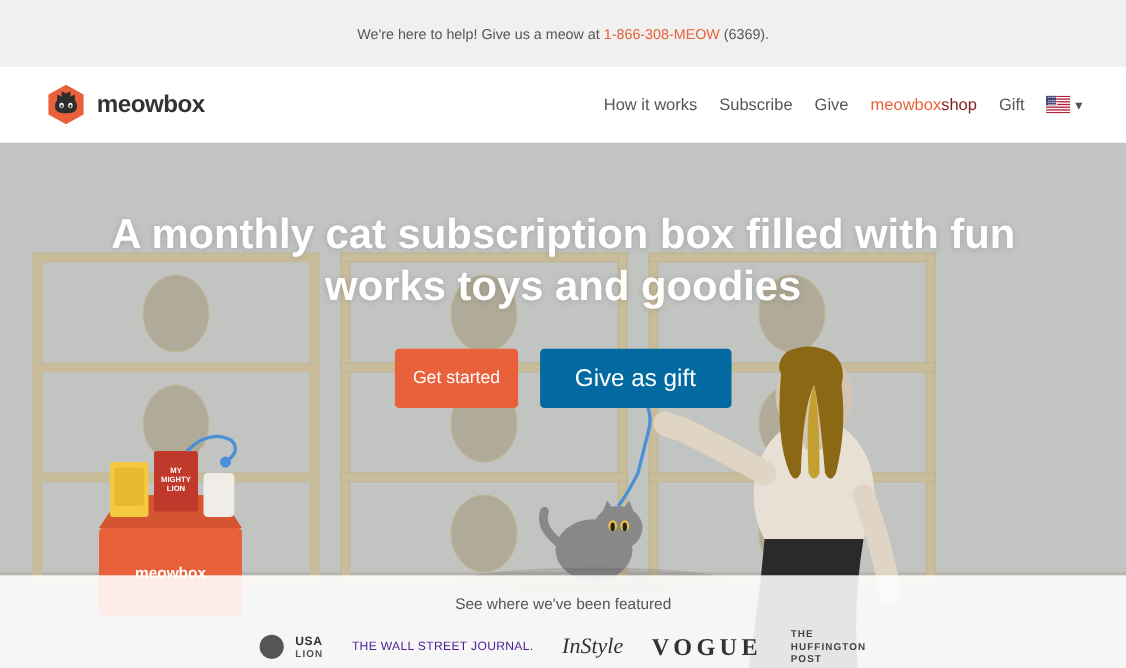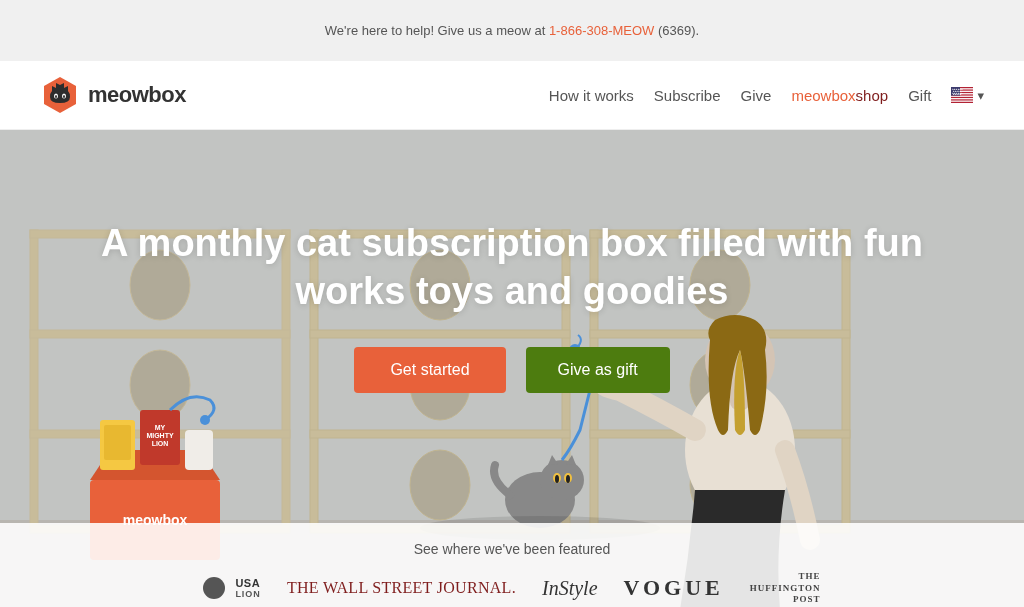--- a/index.html
+++ b/index.html
@@ -106,34 +106,34 @@
     .hero-buttons {
       display: flex;
       gap: 20px;
       justify-content: center;
       margin-bottom: 0;
     }
     .btn-primary {
       background: #e8613a;
       color: #fff;
       border: none;
-      padding: 14px 36px;
+      padding: 14px 16px;
       border-radius: 4px;
       font-size: 16px;
       font-weight: 500;
       cursor: pointer;
       transition: background 0.2s;
     }
     .btn-gift {
-      background: #4d7c0f;
+      background: #0369a1;
       color: #fff;
       border: none;
       padding: 14px 32px;
       border-radius: 4px;
-      font-size: 16px;
+      font-size: 22px;
       font-weight: 500;
       cursor: pointer;
       transition: background 0.2s;
     }
 
     
     .featured-section {
       position: absolute;
       bottom: 0;
       left: 0;
@@ -162,24 +162,24 @@
       gap: 6px;
       color: #444;
     }
     .usa-today-circle {
       width: 22px; height: 22px;
       border-radius: 50%;
       background: #555;
       display: inline-block;
     }
     .wsj-text {
-      font-family: Liberation Serif, serif;
-      font-size: 16px;
+      font-family: Liberation Sans, sans-serif;
+      font-size: 11px;
       font-weight: 400;
-      color: #7f1d1d;
+      color: #4c1d95;
       letter-spacing: 0.3px;
       text-transform: none;
     }
     .instyle-text {
       font-family: Georgia, serif;
       font-size: 20px;
       font-weight: 400;
       font-style: italic;
       color: #333;
     }
@@ -190,22 +190,21 @@
       letter-spacing: 4px;
       color: #333;
     }
     .huffpost-text {
       font-size: 9px;
       font-weight: 700;
       letter-spacing: 1px;
       color: #444;
       text-transform: uppercase;
       line-height: 1.3;
-      text-align: right;
-      font-family: Liberation Serif, serif;
+      text-align: left;
     }
 
     
     .scene-svg {
       position: absolute;
       inset: 0;
       width: 100%;
       height: 100%;
     }
   </style>
@@ -374,21 +373,21 @@
       <path d="M20,45 Q0,30 5,15" stroke="#888" stroke-width="8" fill="none" stroke-linecap="round"></path>
 
       <path d="M72,10 Q80,0 90,-20 Q95,-40 100,-60 Q105,-80 85,-100" stroke="#4a90d9" stroke-width="3" fill="none"></path>
       <circle cx="85" cy="-100" r="6" fill="#4a90d9"></circle>
       <path d="M85,-100 Q95,-110 88,-115" stroke="#4a90d9" stroke-width="2" fill="none"></path>
     </g>
 
     <ellipse cx="540" cy="398" rx="120" ry="12" fill="rgba(0,0,0,0.1)"></ellipse>
   </svg>
 
-  <div class="hero-content" style="position:relative; z-index:10; margin-top: 30px;">
+  <div class="hero-content" style="position:relative; z-index:10; ">
     <h1 class="hero-title">
       <span>A monthly cat subscription box filled with fun</span><br>
       <span>works toys and goodies</span>
     </h1>
     <div class="hero-buttons">
       <button class="btn-primary">Get started</button>
       <button class="btn-gift">Give as gift</button>
     </div>
   </div>
 

